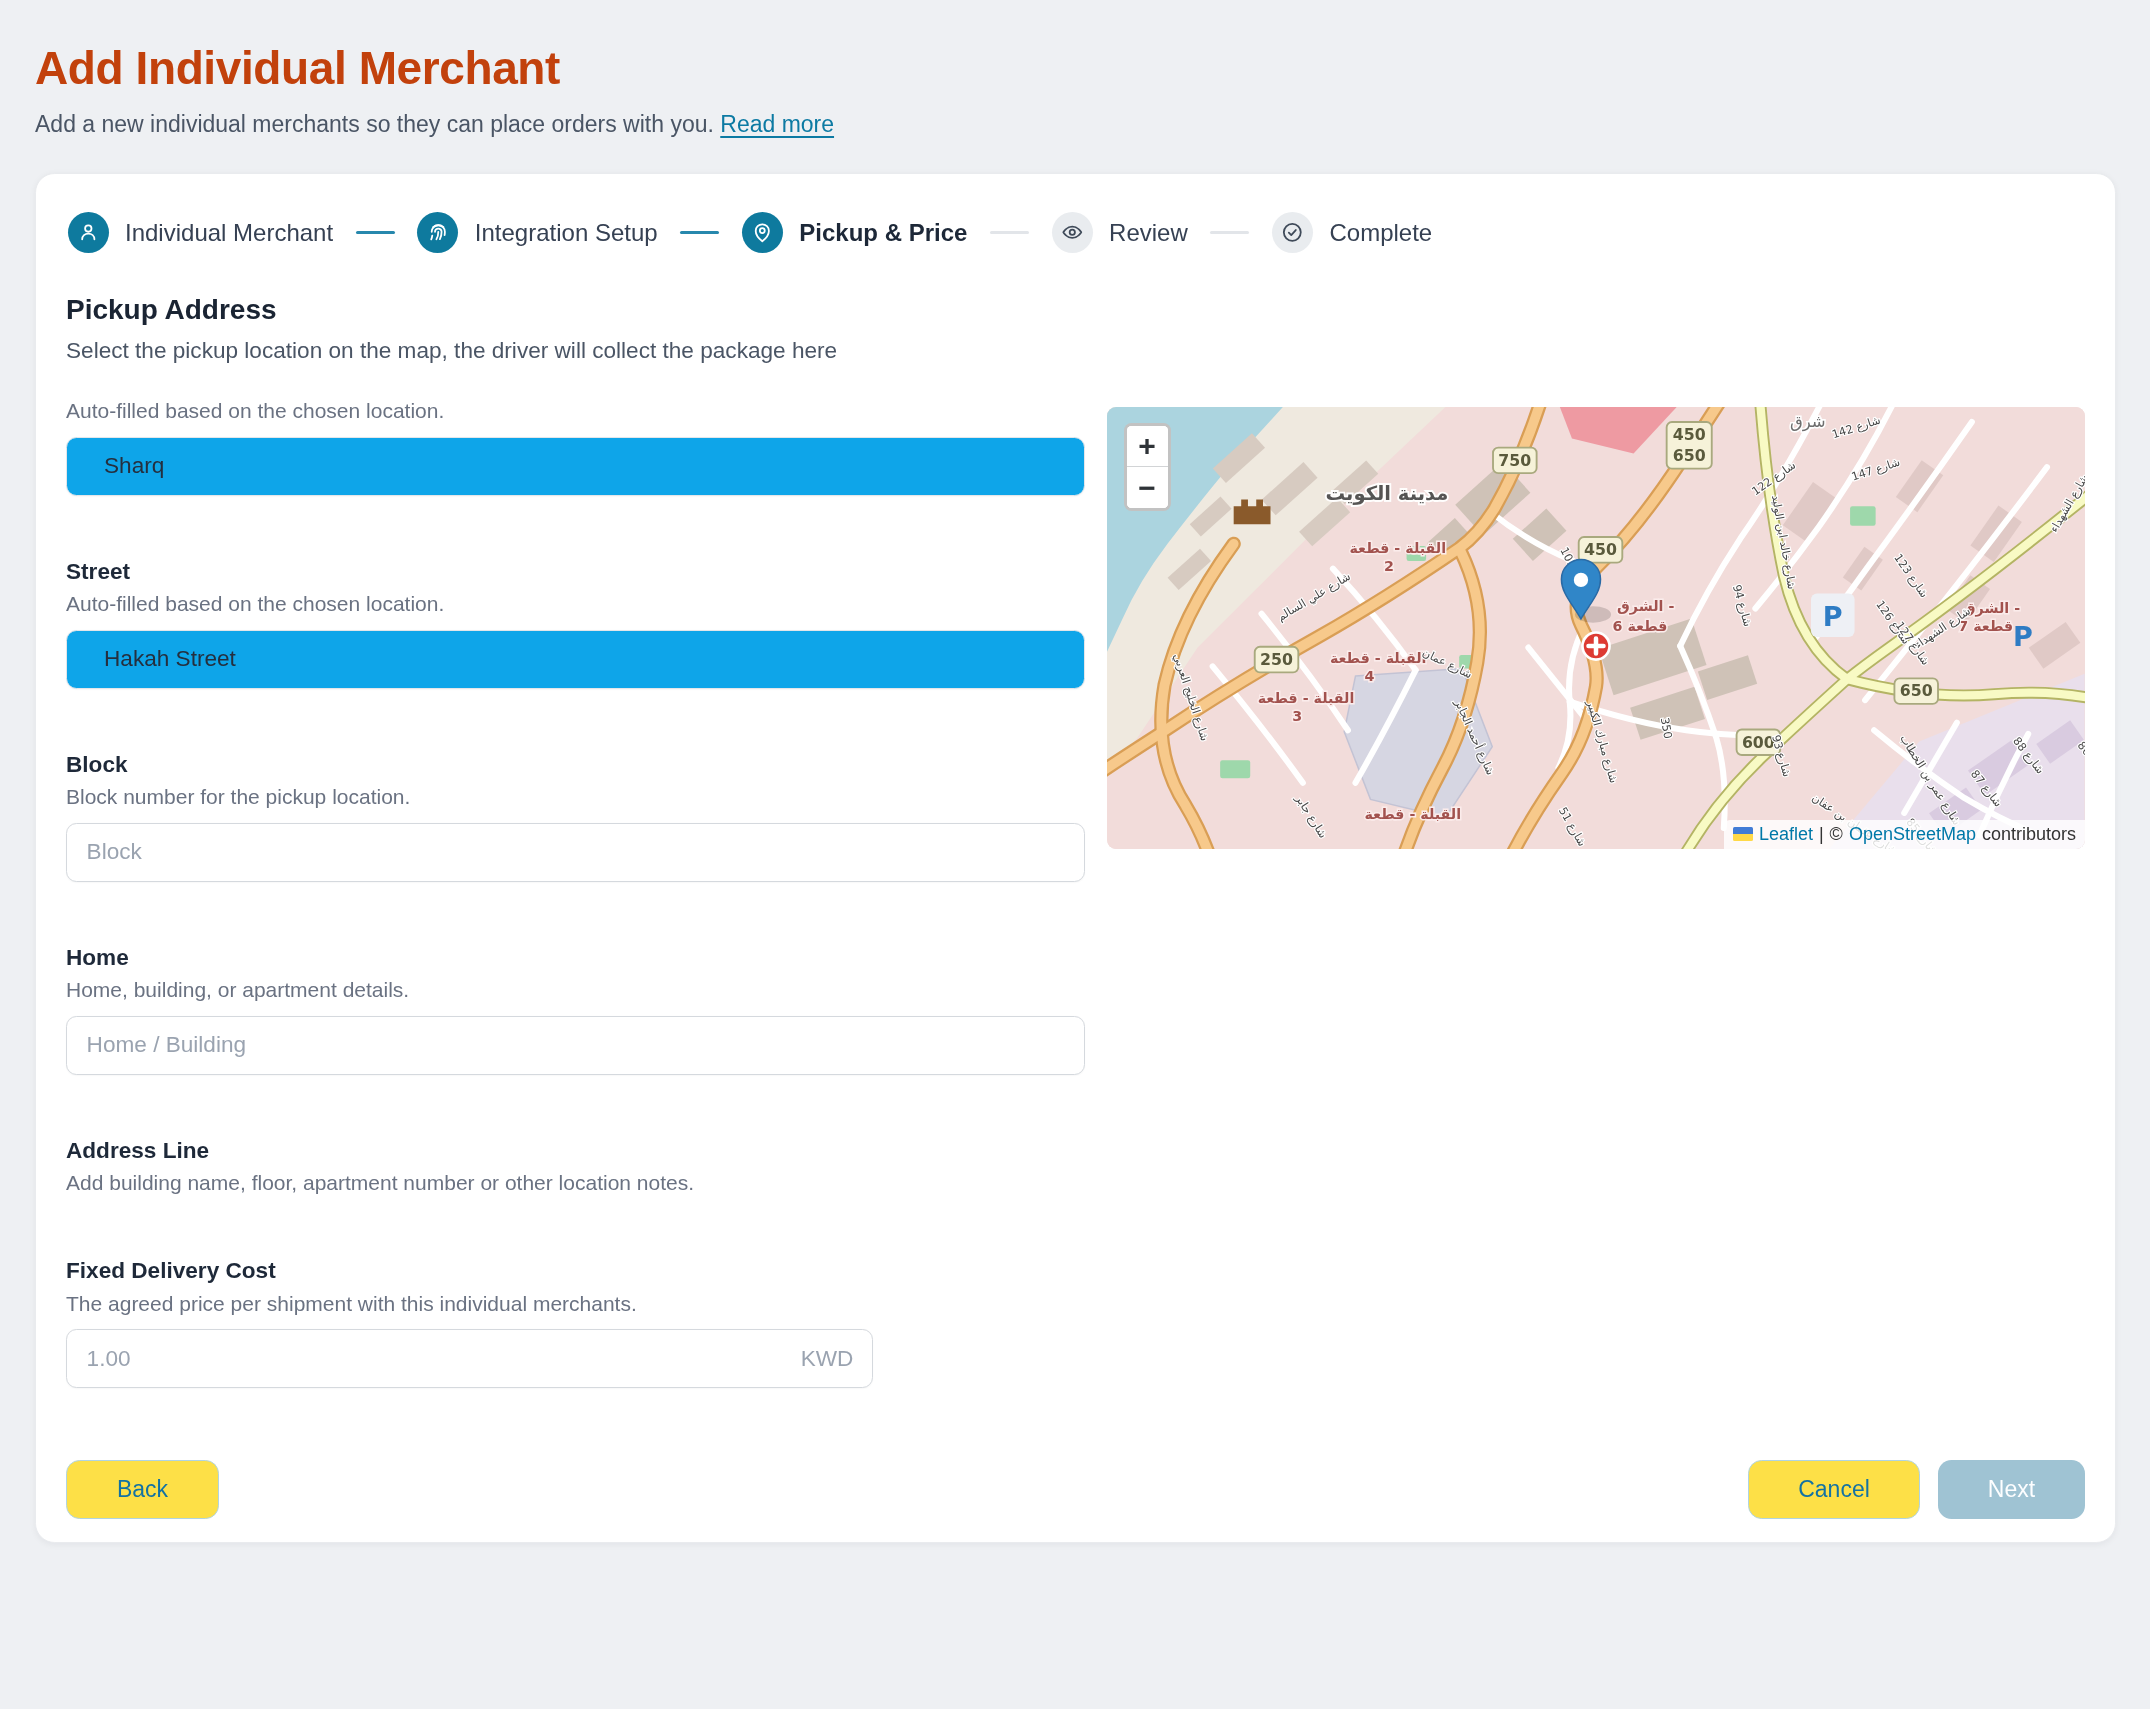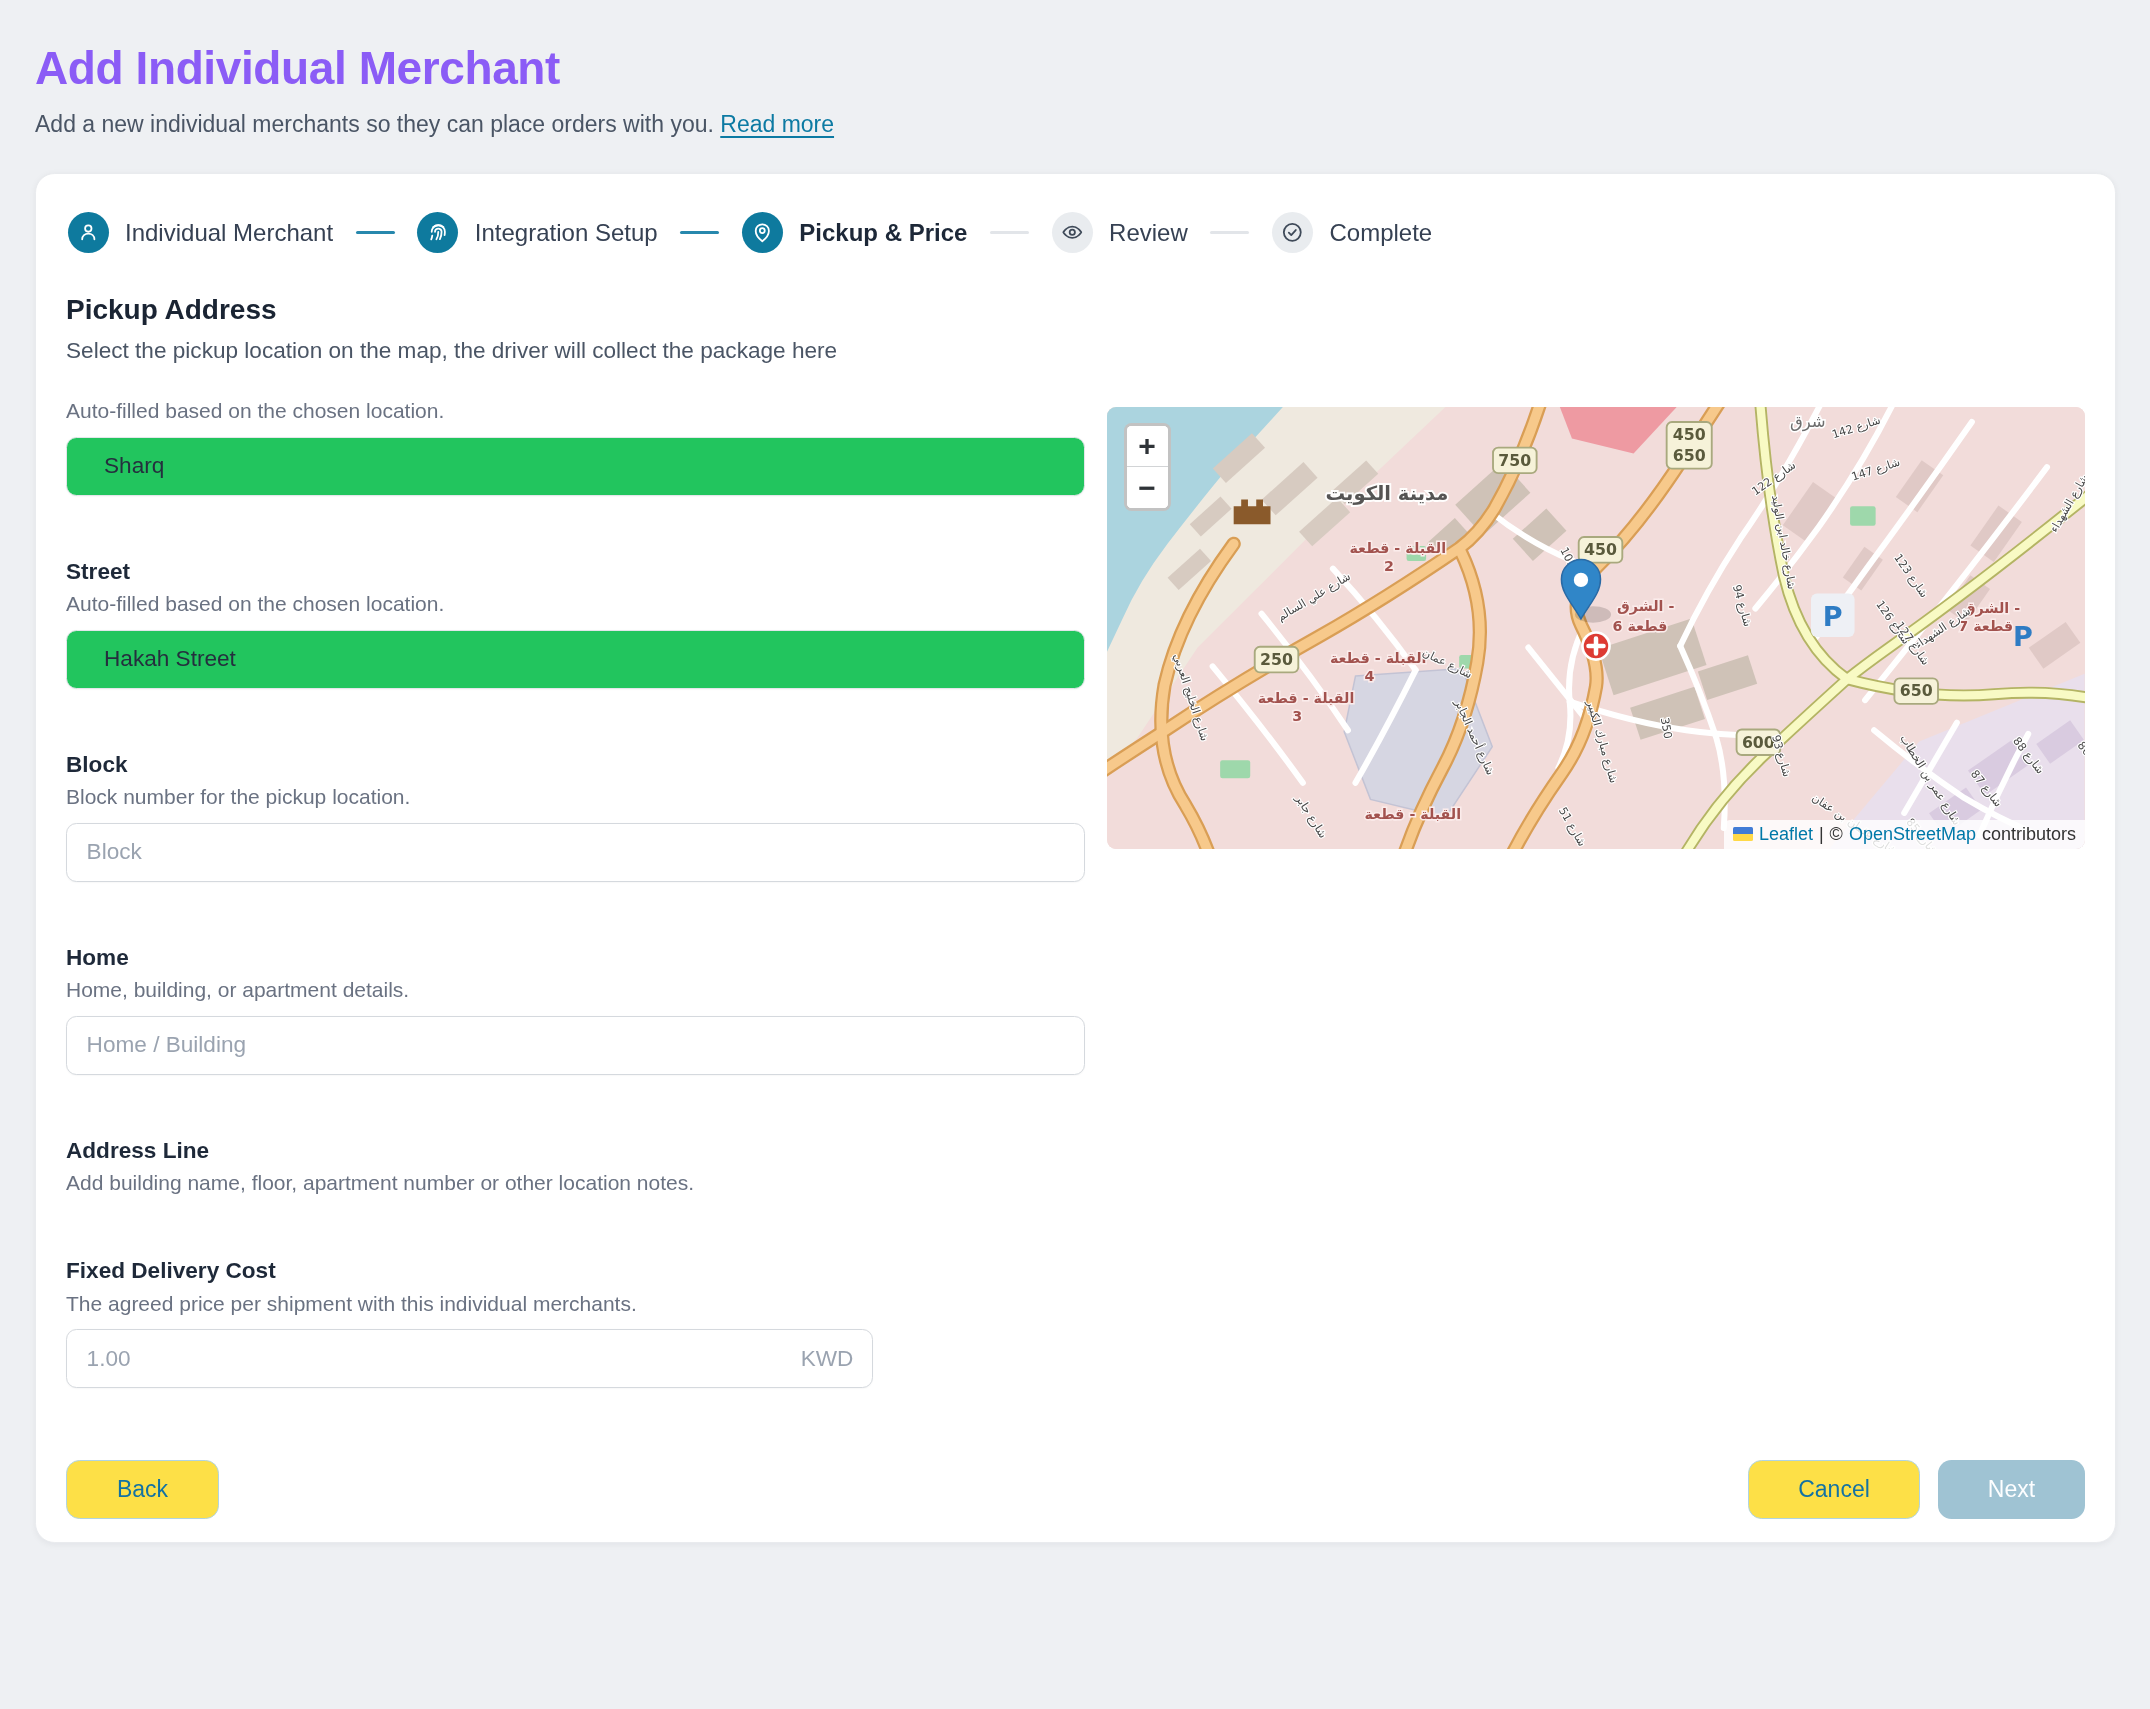--- a/index.html
+++ b/index.html
@@ -6,21 +6,21 @@
   html,body { width: 2151px; }
   body {
     min-height: 1710px;
     background: #eef0f3;
     font-family: "Liberation Sans","DejaVu Sans",sans-serif;
     color: #1a2433;
   }
   .page { padding: 30px 35px 29px; }
 
   
-  .page-title { font-size: 46px; font-weight: 800; letter-spacing: -0.4px; color: #8b5cf6; margin: 10.5px 0 16.5px; }
+  .page-title { font-size: 46px; font-weight: 800; letter-spacing: -0.4px; color: #c2410c; margin: 10.5px 0 16.5px; }
   .page-sub { font-size: 23px; color: #4a5565; }
   .page-sub a { color: #0c7aa3; text-decoration: underline; text-underline-offset: 3.8px; cursor: pointer; }
 
   
   .card {
     margin-top: 35px;
     background: #ffffff;
     border: 0.8px solid #e9ebee;
     border-radius: 19.6px;
     box-shadow: 0 1.5px 6px rgba(16,24,40,.05);
@@ -55,21 +55,21 @@
   .field { margin-bottom: 63px; }
   .field-label { font-size: 22.6px; font-weight: 600; color: #1e2939; margin-bottom: 7.5px; }
   .field-help { font-size: 21px; color: #6a7282; margin-bottom: 13.5px; }
   .text-input, .text-area {
     width: 100%; height: 59px;
     border: 0.8px solid #d5d9de; border-radius: 10.5px;
     background: #ffffff; padding: 0 19.6px;
     font-size: 22.6px; font-family: inherit; color: #252f3e;
     outline: none; box-shadow: 0 0.8px 1.5px rgba(16,24,40,.03);
   }
-  .text-input.filled { background: #22c55e; border-color: #e3e6ea; padding-left: 37px; }
+  .text-input.filled { background: #0ea5e9; border-color: #e3e6ea; padding-left: 37px; }
   .text-input::placeholder, .text-area::placeholder { color: #9aa3b0; }
   .text-area { height: 108px; padding: 16.5px 19.6px; resize: none; }
   .cost-wrap { position: relative; width: 807px; }
   .cost-suffix { position: absolute; right: 19.6px; top: 50%; transform: translateY(-50%); font-size: 22.6px; color: #9aa3b0; }
 
   
   .map {
     position: relative; width: 978px; height: 442px;
     border-radius: 9px; overflow: hidden; background: #f2dcda;
     margin-top: 7.5px;

